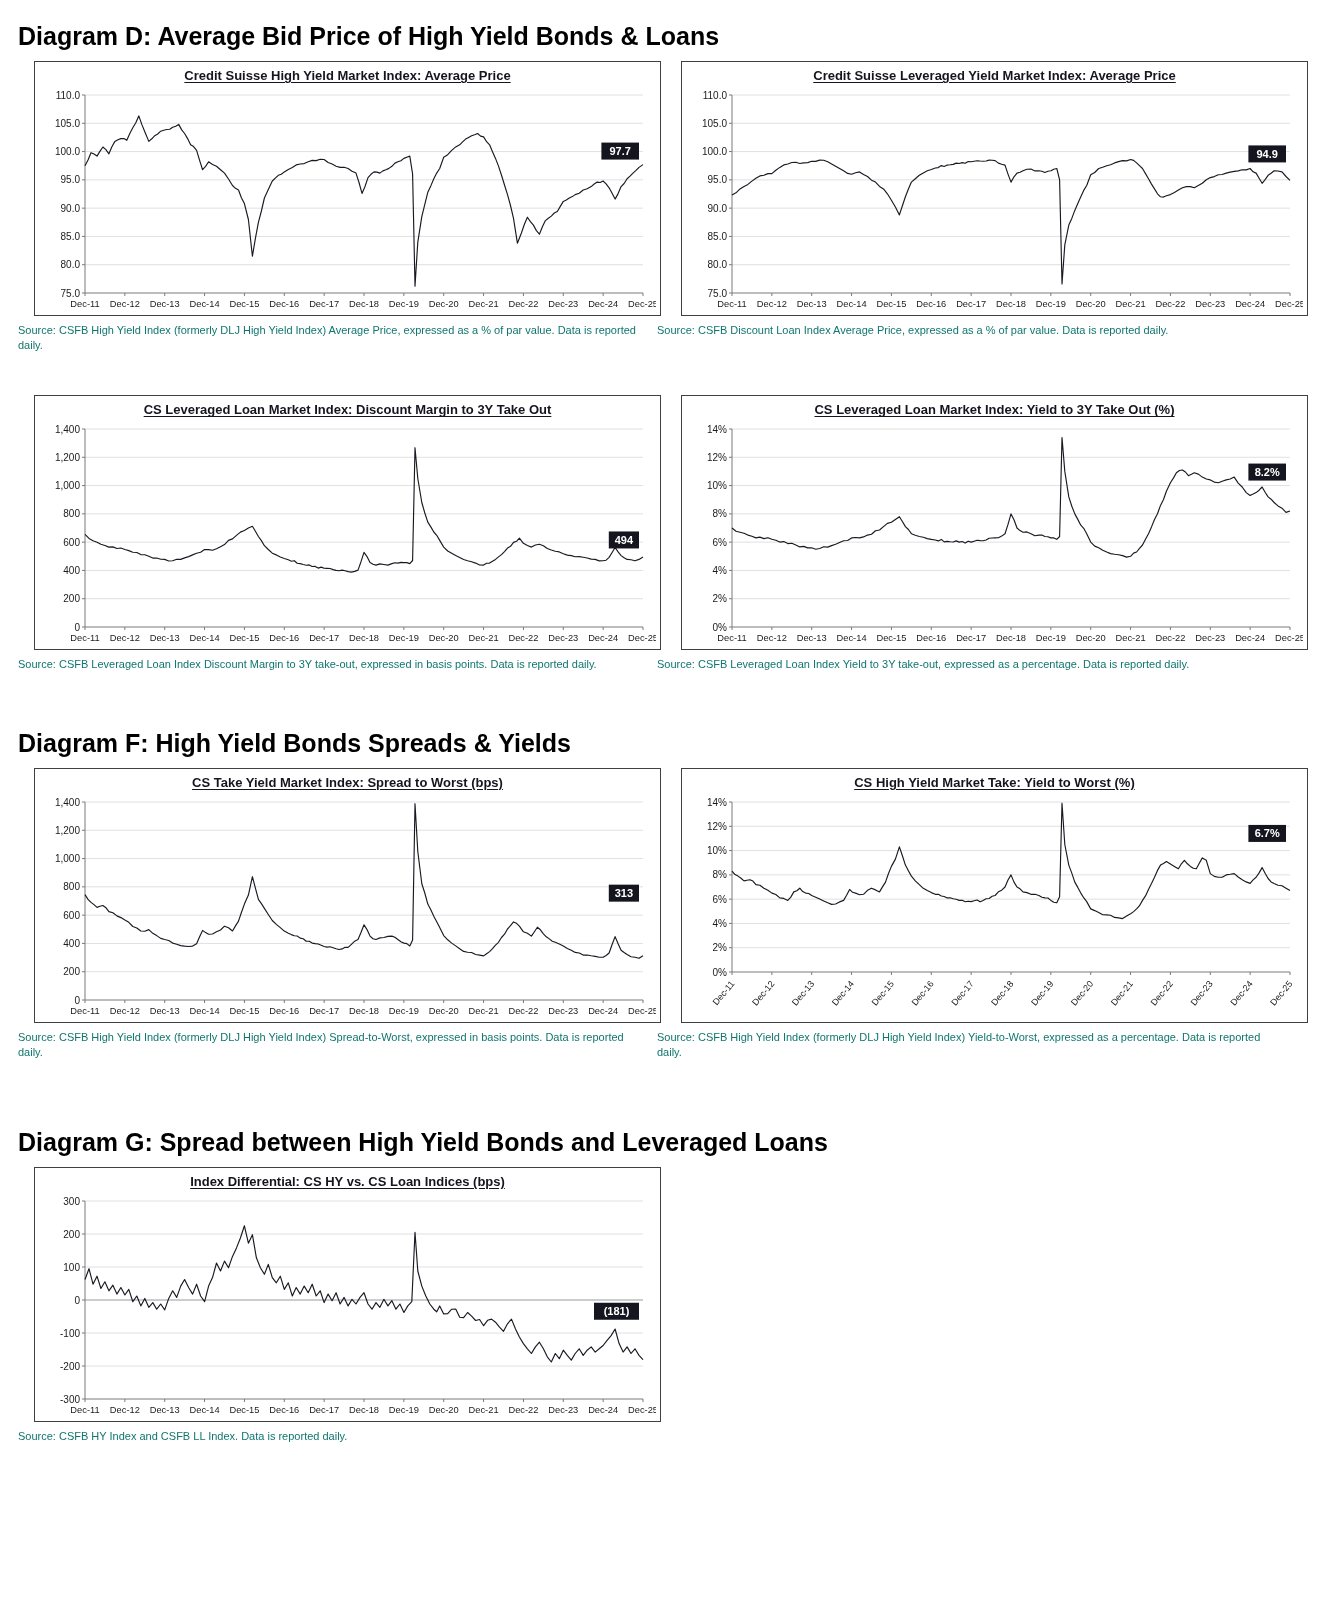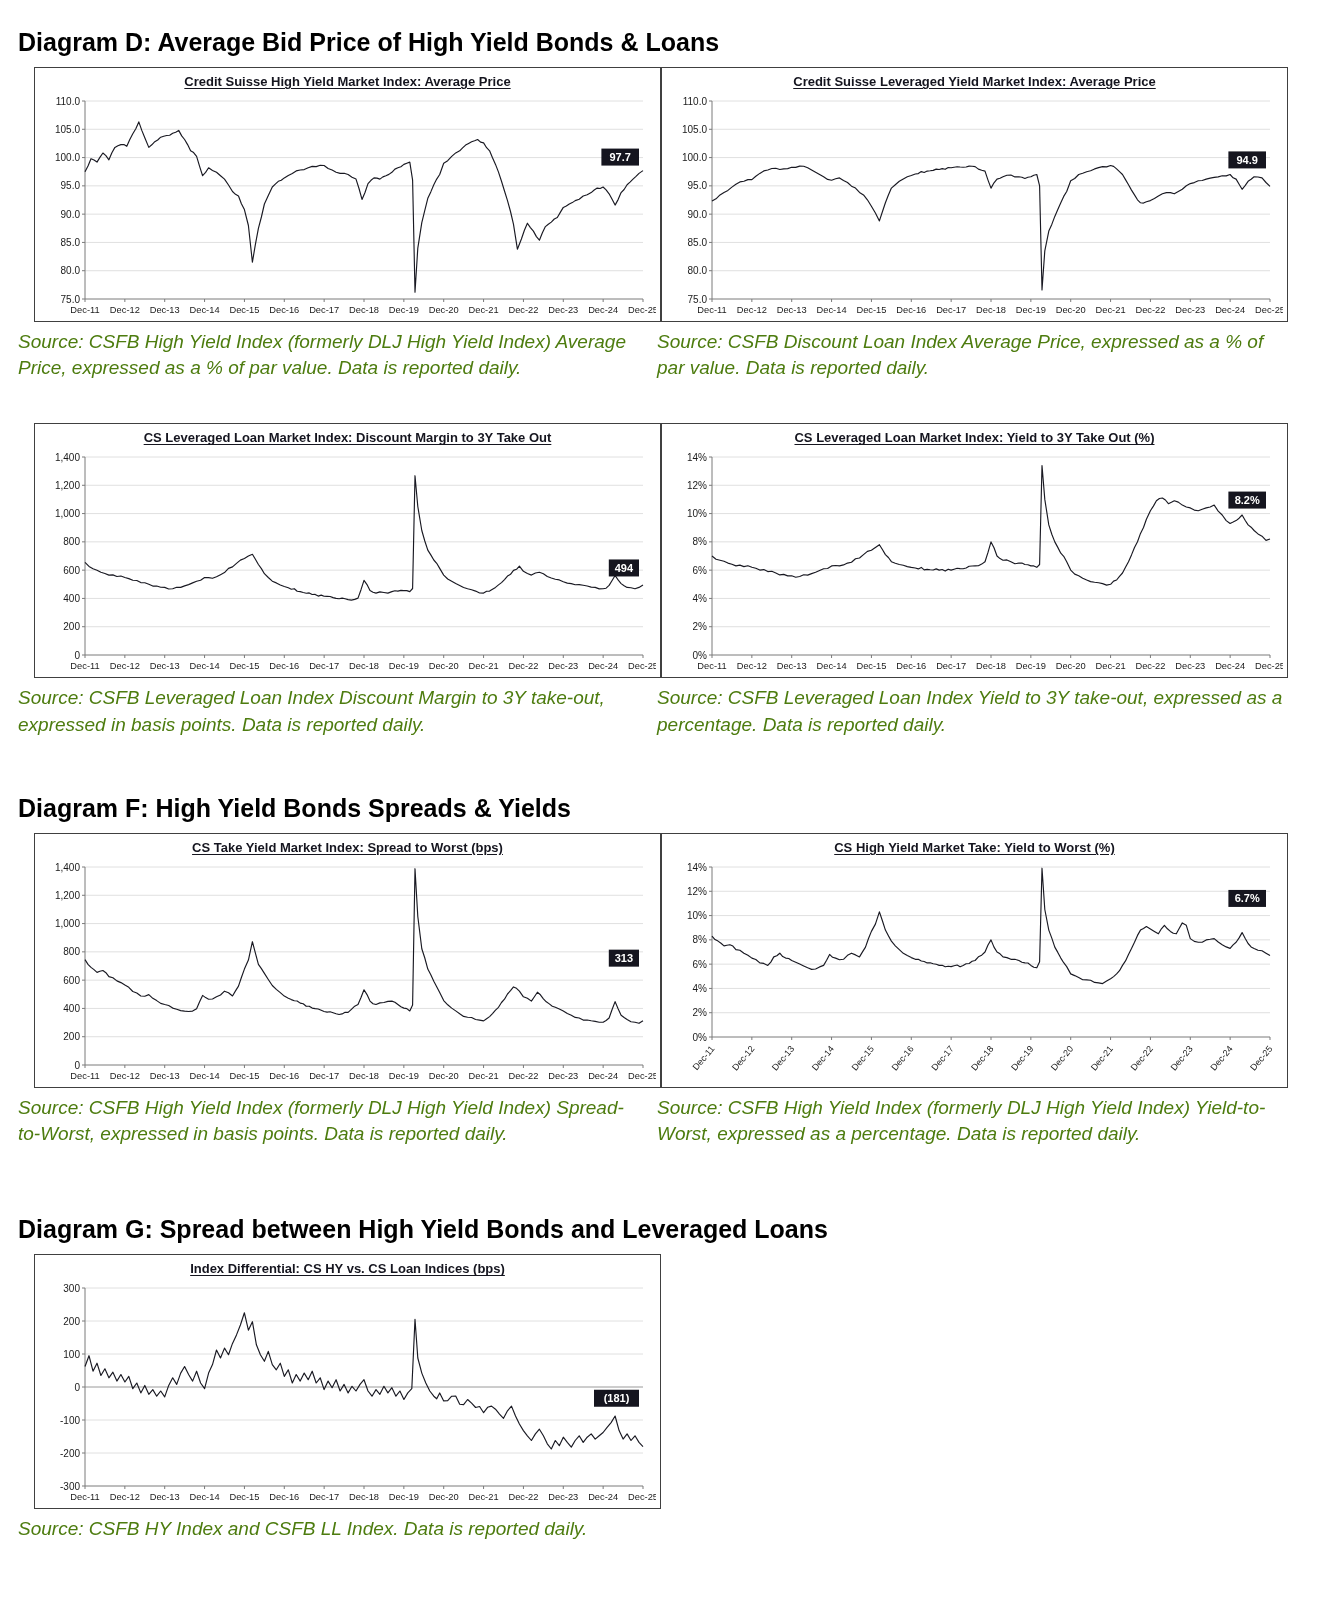--- a/index.html
+++ b/index.html
@@ -1,29 +1,29 @@
 <!DOCTYPE html>
 <html><head>
 <meta charset="utf-8">
 <style>
   html,body{margin:0;padding:0;background:#ffffff;}
   body{width:1319px;min-height:1600px;font-family:"Liberation Sans",sans-serif;color:#000;}
   .page{padding:10px 16px 30px 18px;box-sizing:border-box;}
-  .diagram-heading{font-size:25px;font-weight:700;margin:18px 0 10px 0;color:#000;}
+  .diagram-heading{font-size:25px;font-weight:700;margin:12px 0 10px 0;color:#000;}
   .sec{margin-top:0;}
   .sec-e{margin-top:42px;}
   .sec-f{margin-top:56px;}
   .sec-g{margin-top:68px;}
-  .chart-row{display:flex;gap:0;padding-left:16px;}
+  .chart-row{display:flex;gap:20px;padding-left:16px;}
   .chart-box{width:627px;box-sizing:border-box;border:1px solid #404040;background:#fff;padding:5px 4px 0 4px;}
   .chart-title{text-align:center;font-weight:700;font-size:13px;line-height:16px;margin:1px 0 3px 0;
                text-decoration:underline;text-underline-offset:2px;color:#15151f;}
   svg{display:block;}
   .src-row{display:flex;gap:12px;margin-top:7px;}
-  .src{width:627px;box-sizing:border-box;font-style:italic;font-size:19px;line-height:1.38;color:#4d7c0f;}
+  .src{width:627px;box-sizing:border-box;font-size:11px;line-height:1.38;color:#0f766e;}
 </style>
 </head>
 <body>
 
 <div class="page">
 
   <section class="sec">
     <h2 class="diagram-heading">Diagram D: Average Bid Price of High Yield Bonds &amp; Loans</h2>
     <div class="chart-row">
       <div class="chart-box">

